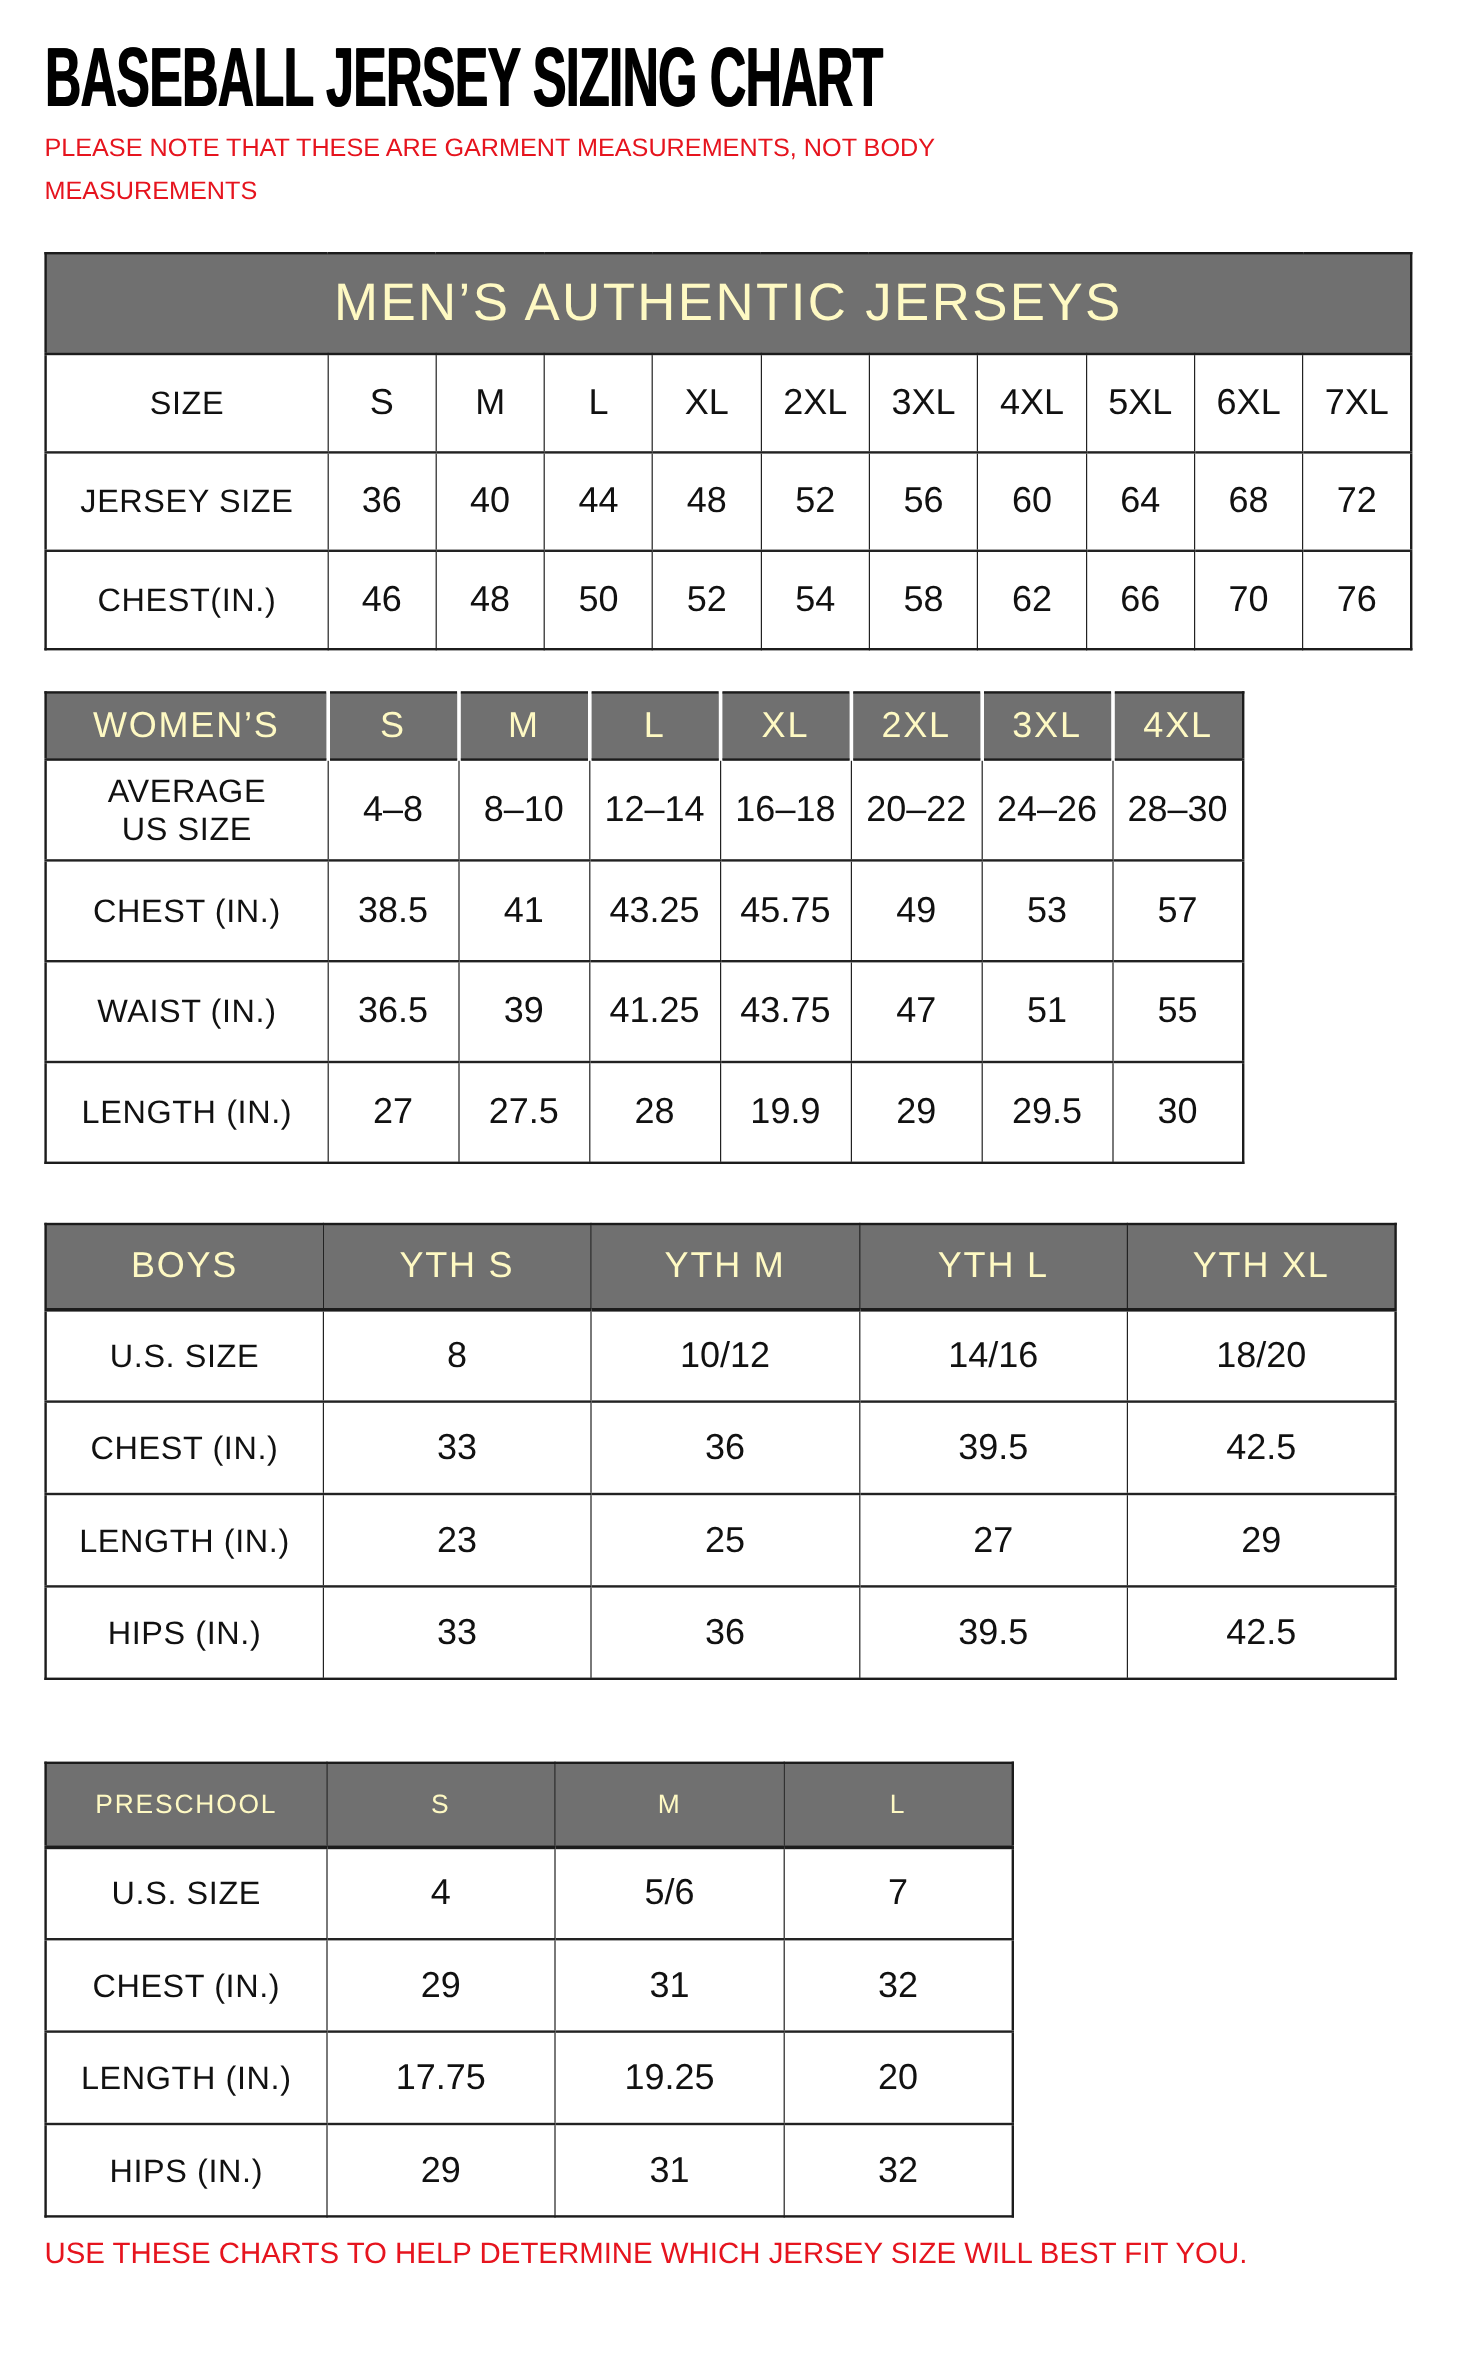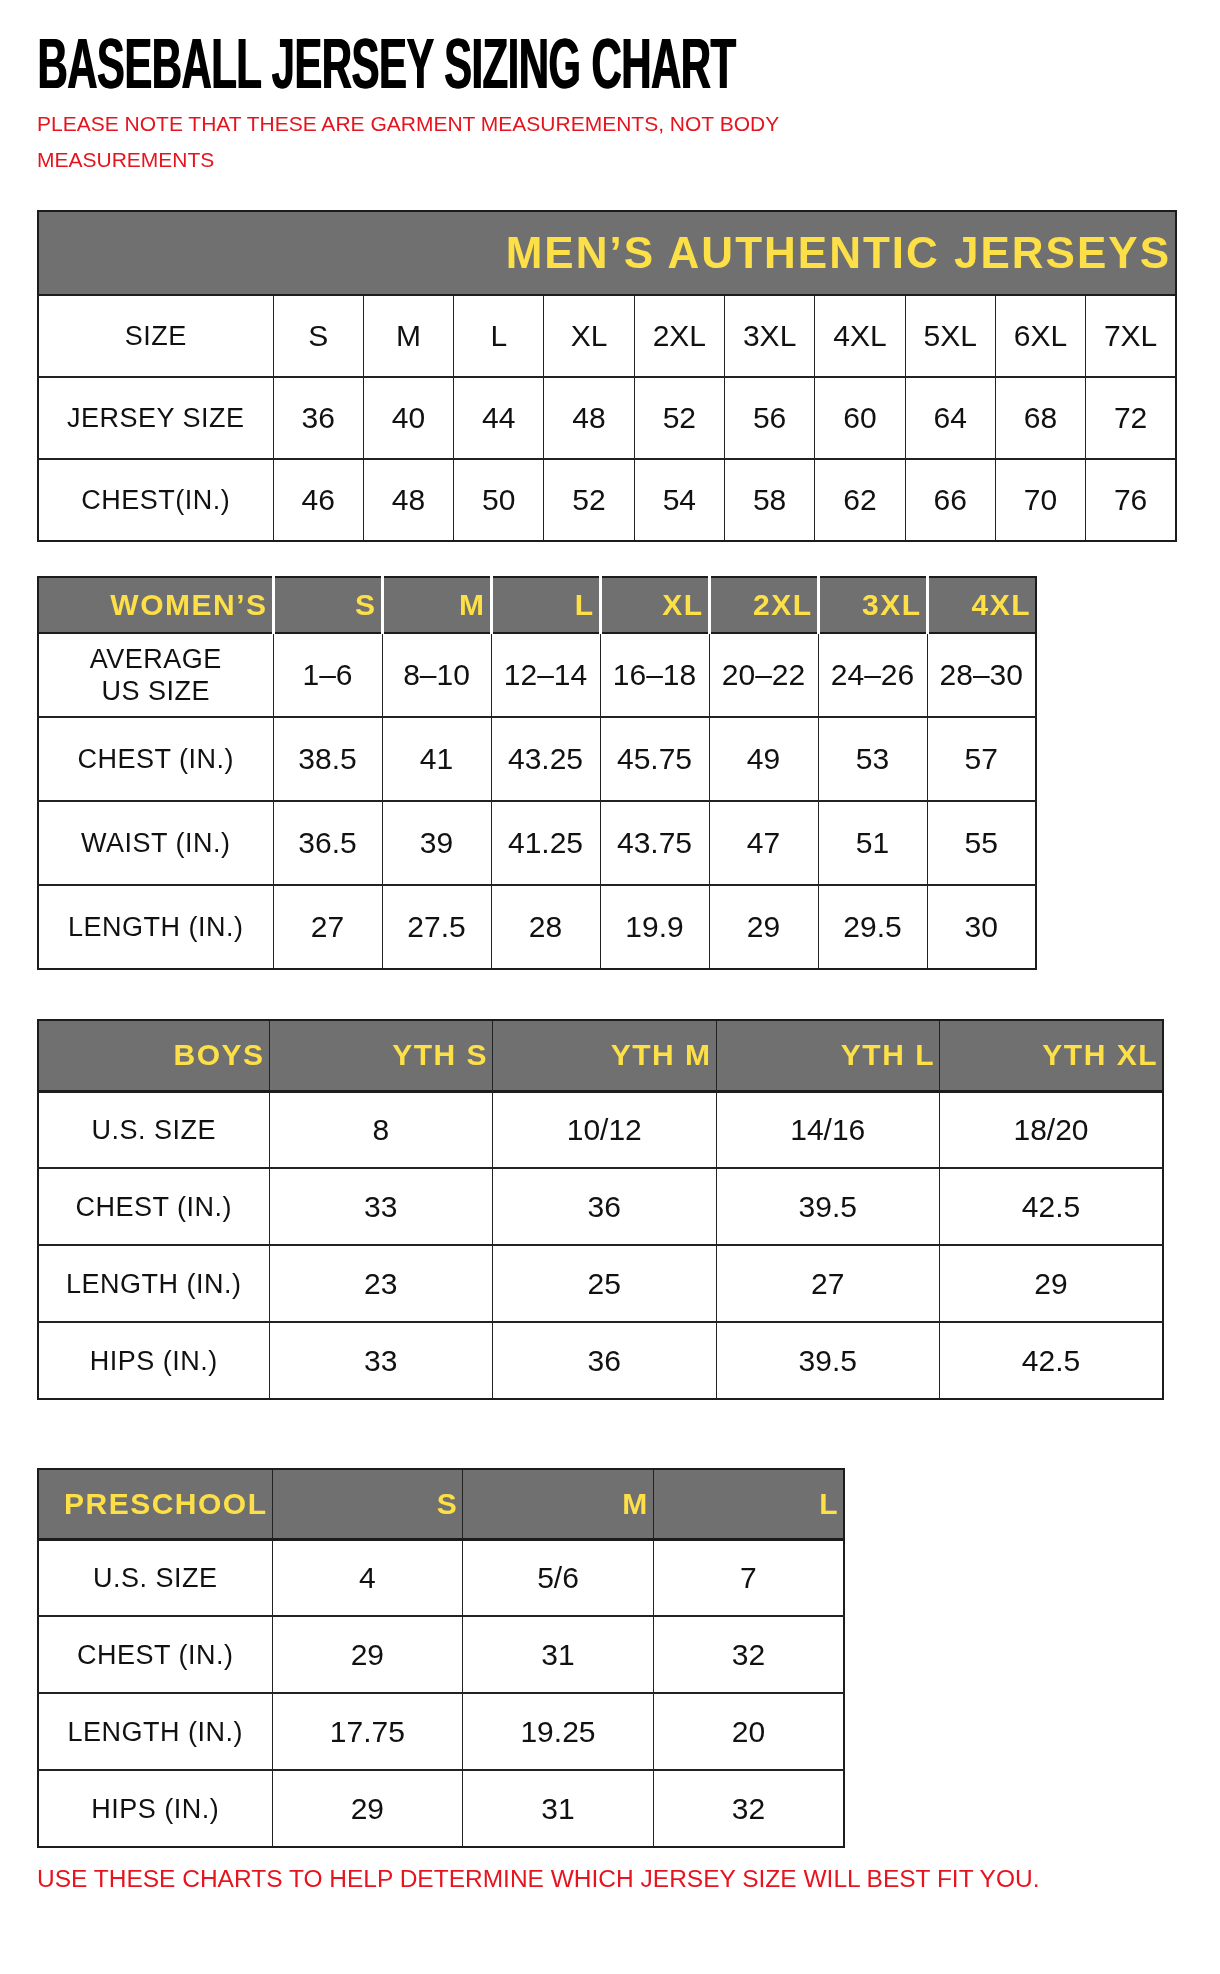--- a/index.html
+++ b/index.html
@@ -35,24 +35,23 @@
 
   
   table {
     border-collapse: collapse;
     table-layout: fixed;
     border: 2.5px solid var(--line);
   }
   th, td { text-align: center; vertical-align: middle; padding: 0 4px; box-sizing: border-box; }
   th {
     background: var(--gray);
-    color: #fde047;
-    font-weight: 700;
+    color: #fef9c3;
+    font-weight: 400;
     letter-spacing: 1.5px;
-    text-align: right;
   }
   td { border: 1.5px solid #222; font-weight: 400; }
   tr.data-row td { border-top-width: 2px; }
   td.label-cell { font-size: 27px; letter-spacing: 0.5px; white-space: pre-line; line-height: 32px; }
   td.value-cell { font-size: 30px; }
 
   
   .tbl-mens { width: 1140px; margin-top: 32px; }
   .tbl-mens .label-col { width: 235px; }
   .tbl-mens th { height: 84px; font-size: 44px; letter-spacing: 2px; border-bottom: 2px solid var(--line); }
@@ -68,21 +67,21 @@
   
   .tbl-boys { width: 1127px; margin-top: 49px; }
   .tbl-boys .label-col { width: 231px; }
   .tbl-boys th { height: 71px; font-size: 30px; border-bottom: 3px solid var(--line); border-left: 1.5px solid #222; }
   .tbl-boys th:first-child { border-left: none; }
   .tbl-boys tr.data-row td { height: 77px; }
 
   
   .tbl-preschool { width: 808px; margin-top: 68px; }
   .tbl-preschool .label-col { width: 234px; }
-  .tbl-preschool th { height: 70px; font-size: 30px; border-bottom: 3px solid var(--line); border-left: 1.5px solid #222; }
+  .tbl-preschool th { height: 70px; font-size: 22px; border-bottom: 3px solid var(--line); border-left: 1.5px solid #222; }
   .tbl-preschool th:first-child { border-left: none; }
   .tbl-preschool tr.data-row td { height: 77px; }
 </style>
 </head>
 <body>
 
 <div class="page-title">BASEBALL JERSEY SIZING CHART</div>
 
 <div class="note">
   <div>PLEASE NOTE THAT THESE ARE GARMENT MEASUREMENTS, NOT BODY</div>
@@ -167,21 +166,21 @@
         <th>M</th>
         <th>L</th>
         <th>XL</th>
         <th>2XL</th>
         <th>3XL</th>
         <th>4XL</th>
       </tr>
       <tr class="data-row">
         <td class="label-cell">AVERAGE
 US SIZE</td>
-        <td class="value-cell">1–6</td>
+        <td class="value-cell">4–8</td>
         <td class="value-cell">8–10</td>
         <td class="value-cell">12–14</td>
         <td class="value-cell">16–18</td>
         <td class="value-cell">20–22</td>
         <td class="value-cell">24–26</td>
         <td class="value-cell">28–30</td>
       </tr>
       <tr class="data-row">
         <td class="label-cell">CHEST (IN.)</td>
         <td class="value-cell">38.5</td>

